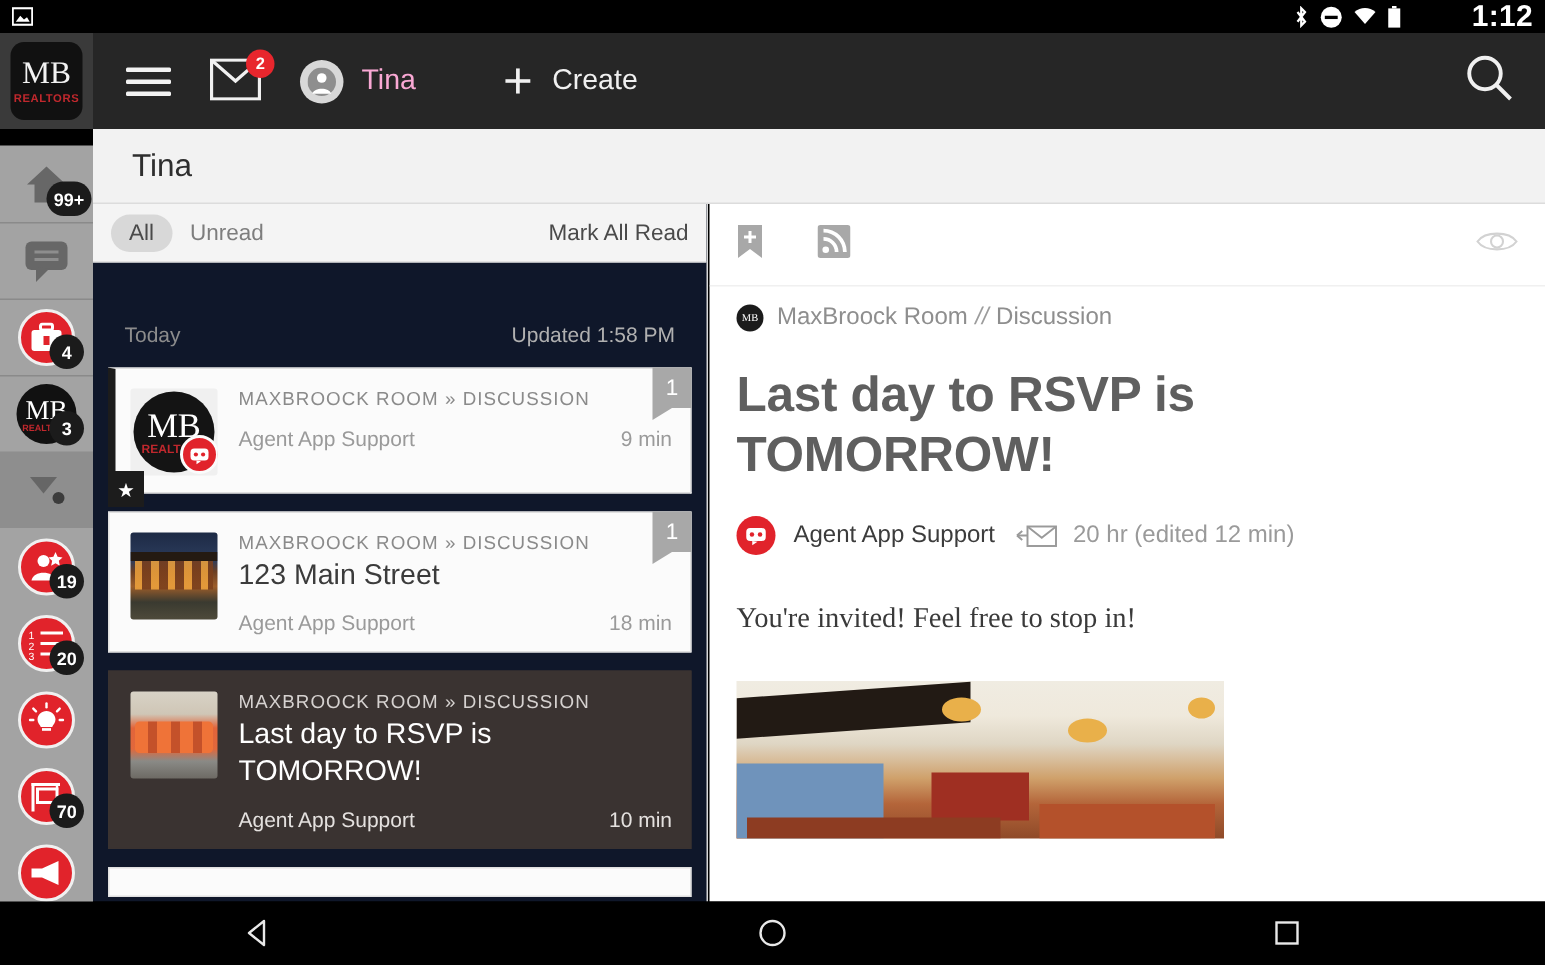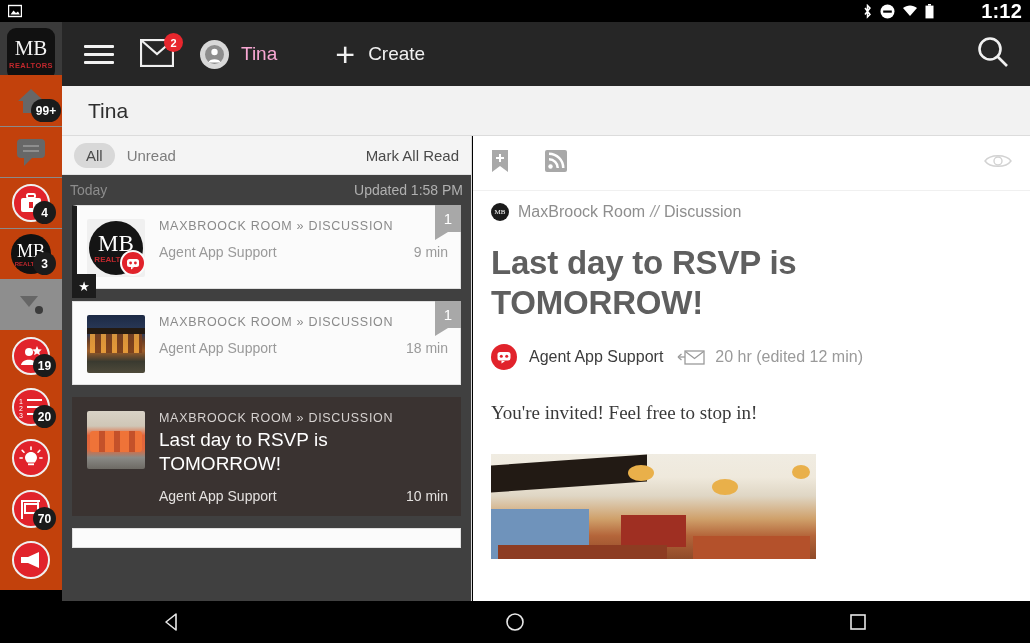--- a/index.html
+++ b/index.html
@@ -57,22 +57,22 @@
     background: #d8d8d8; display:flex; align-items:center; justify-content:center;
   }
   .username { margin-left: 12px; color: #f9a8d4; font-size: 19px; }
   .createwrap { margin-left: 58px; display:flex; align-items:center; cursor:pointer;}
   .plus { color:#f0f0f0; font-size: 34px; font-weight: 300; line-height: 1; }
   .createlbl { color:#f0f0f0; font-size: 19px; margin-left: 13px; }
   .searchbtn { margin-left: auto; margin-right: 20px; cursor:pointer; }
 
   
   .rail {
-    position: absolute; top: 75px; left: 0; width: 62px; height: 515px;
-    background: #c2410c;
+    position: absolute; top: 97px; left: 0; width: 62px; height: 515px;
+    background: #a3a3a3;
   }
   .rail-item {
     position: relative; height: 51px; width: 62px;
     display:flex; align-items:center; justify-content:center;
     cursor:pointer;
   }
   .rail-sep { border-top: 1px solid #8a8a8a; }
   .rail-item.selected { background: #8e8e8e; }
   .rail-badge {
     position: absolute; background:#1b1b1b; color:#fff;
@@ -98,35 +98,35 @@
   .pagehead {
     position: absolute; top: 86px; left: 62px; width: 968px; height: 50px;
     background: #f2f2f2; border-bottom: 1px solid #dcdcdc;
     display:flex; align-items:center;
   }
   .pagehead-title { margin-left: 26px; font-size: 21px; color:#2e2e2e; }
 
   
   .listcol {
     position: absolute; top: 136px; left: 62px; width: 410px; height: 465px;
-    background: #404040; border-right: 1px solid #d9d9d9; overflow: hidden;
+    background: #0f172a; border-right: 1px solid #d9d9d9; overflow: hidden;
   }
   .filterbar {
     height: 39px; display:flex; align-items:center; padding: 0 12px;
     background: #f4f4f4; border-bottom: 1px solid #e2e2e2;
   }
   .pill {
     font-size: 15px; color:#7d7d7d; padding: 4px 12px; border-radius: 13px; cursor:pointer;
   }
   .pill.active { background:#d8d8d8; color:#4a4a4a; }
   .markall { margin-left:auto; font-size: 15px; color:#4a4a4a; cursor:pointer; }
 
   .daterow {
-    height: 30px; display:flex; align-items:center; padding: 0 8px;
-    font-size: 14px; color:#8c8c8c;
+    height: 30px; display:flex; padding: 0 21px;
+    font-size: 14px; color:#8c8c8c;margin-top:40px;
   }
   .daterow .upd { margin-left:auto; color:#b0b0b0; }
 
   .card {
     position: relative; margin: 0 10px 12px 10px;
     background:#fbfbfb; border:1px solid #e0e0e0;
     display:flex; padding: 13px 12px 11px 14px;
   }
   .card.unread { border-left: 5px solid #1c1c1c; padding-left: 10px; }
   .card.active { background:#3a3331; border-color:#3a3331; }
@@ -487,20 +487,21 @@
         </div>
       </div>
       <div class="count-flag">1</div>
       <div class="star-flag">★</div>
     </div>
 
     <div class="card">
       <div class="card-thumb thumb-house"></div>
       <div class="card-body">
         <div class="card-kicker">MAXBROOCK ROOM » DISCUSSION</div>
+        <div class="card-title">123 Main Street</div>
         <div class="card-meta">
           <span>Agent App Support</span>
           <span class="mtime">18 min</span>
         </div>
       </div>
       <div class="count-flag">1</div>
     </div>
 
     <div class="card active">
       <div class="card-thumb thumb-room"></div>

